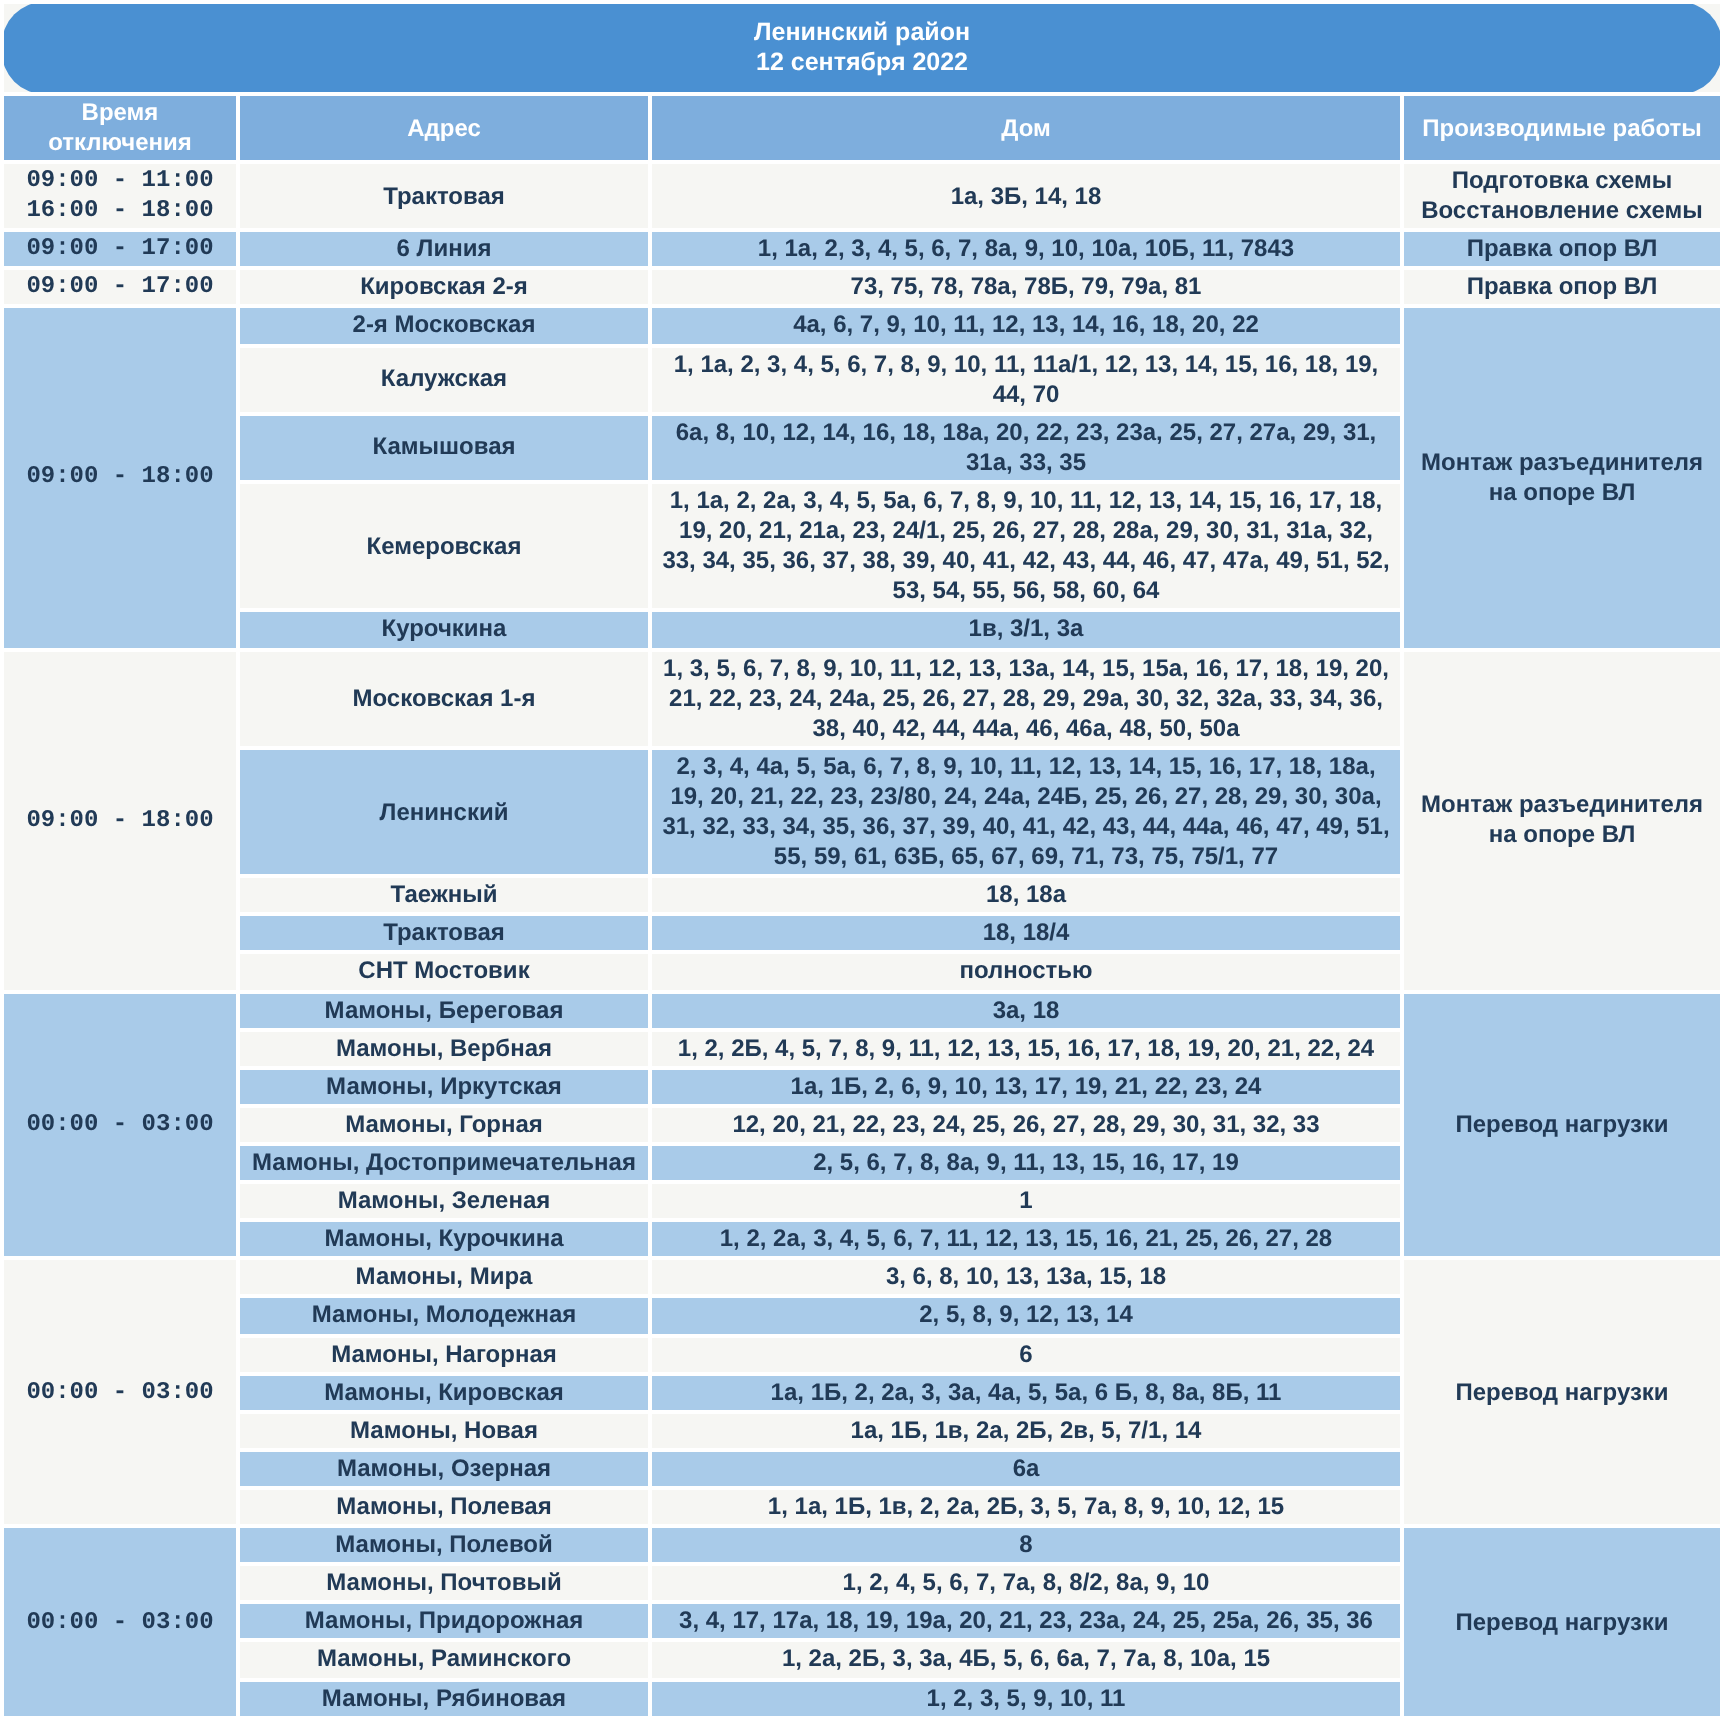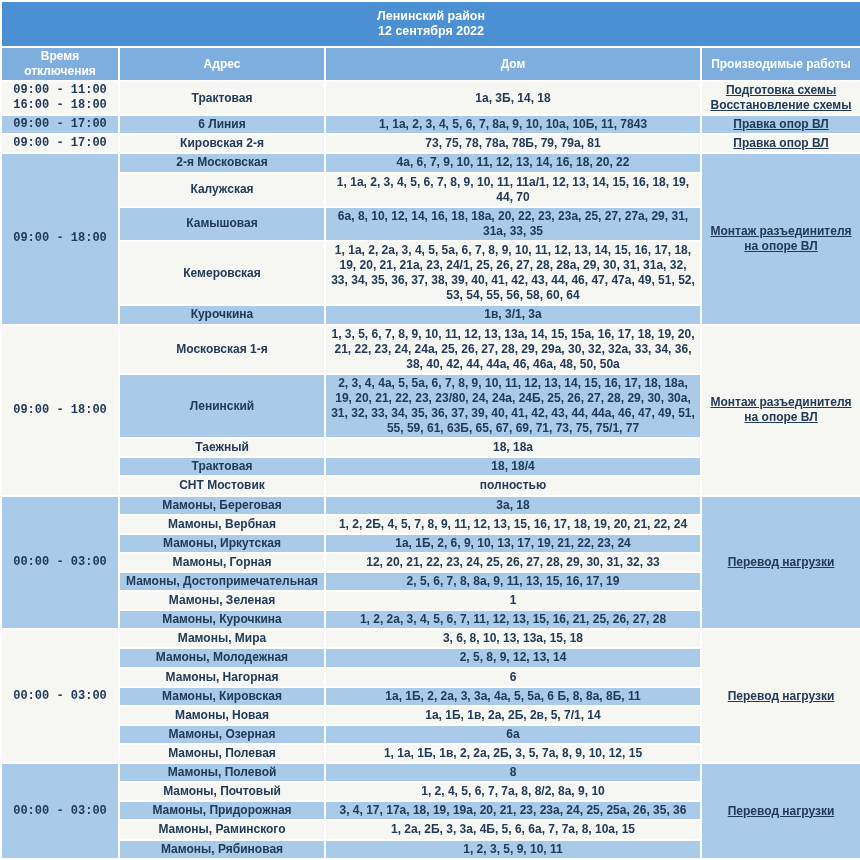--- a/index.html
+++ b/index.html
@@ -27,30 +27,31 @@
     text-align:center;vertical-align:middle;
     padding:1px 5px;
     line-height:15px;
     overflow:hidden;
   }
   th.title-cell{
     background:var(--title-bg);
     color:var(--header-text);
     height:42px;line-height:17px;font-size:12.5px;
     border-color:var(--grid);
+    border-radius:21px;
   }
   tr.col-headers th{
     background:var(--header-bg);
     color:var(--header-text);
     height:24px;font-size:12px;
   }
   td.hl{background:var(--row-highlight);}
   td.plain{background:var(--row-plain);}
   td.time-cell{font-size:12px;font-family:Liberation Mono, monospace;}
-  td.work-cell{padding:1px 3px;text-decoration:underline;}
+  td.work-cell{padding:1px 3px;}
 </style>
 </head>
 <body>
 
 <table class="outage">
   <colgroup>
     <col style="width:118px">
     <col style="width:206px">
     <col style="width:376px">
     <col style="width:160px">

